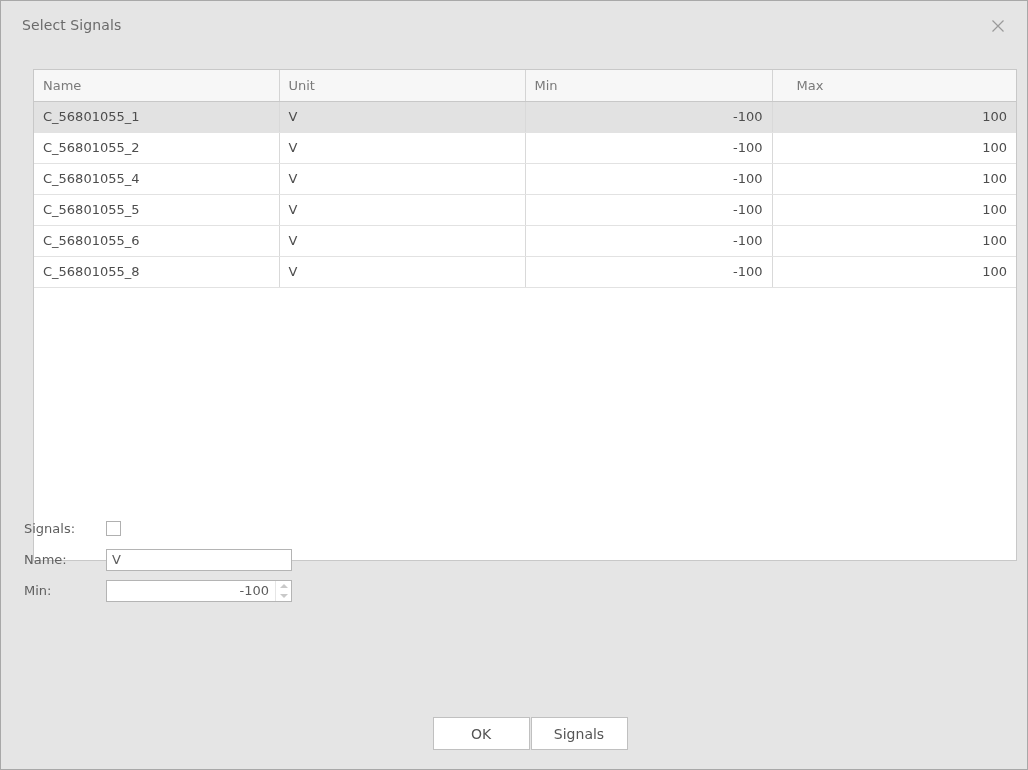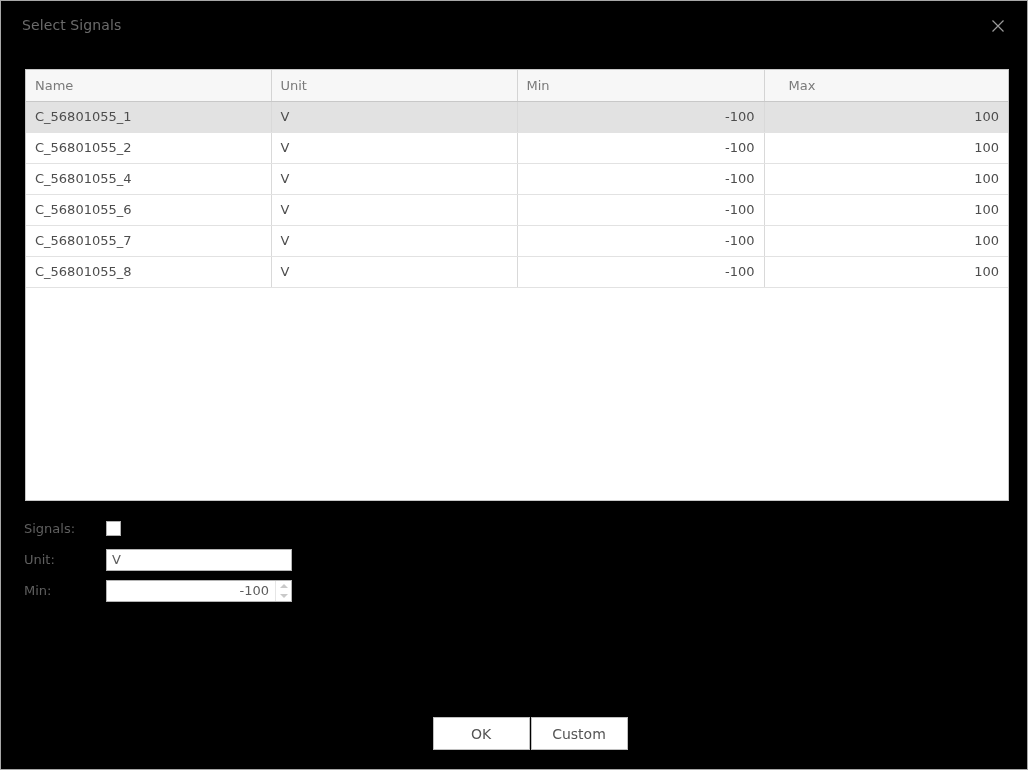--- a/index.html
+++ b/index.html
@@ -17,21 +17,21 @@
   }
 
   
   #dialog {
     position: absolute;
     left: 0;
     top: 0;
     width: 1028px;
     height: 770px;
     box-sizing: border-box;
-    background: #000000;
+    background: #e5e5e5;
     border: 1px solid #a8a8a8;
   }
 
   
   #titlebar {
     position: absolute;
     left: 0;
     top: 0;
     width: 100%;
     height: 50px;
@@ -54,24 +54,24 @@
     cursor: pointer;
     display: flex;
     align-items: center;
     justify-content: center;
   }
   #close-button svg { display: block; }
 
   
   #signal-table {
     position: absolute;
-    left: 24px;
+    left: 32px;
     top: 68px;
     width: 984px;
-    height: 432px;
+    height: 492px;
     box-sizing: border-box;
     border: 1px solid #c8c8c8;
     background: #ffffff;
     overflow: hidden;
   }
   table.grid {
     width: 100%;
     border-collapse: collapse;
     table-layout: fixed;
     font-size: 13px;
@@ -262,27 +262,27 @@
             <td class="num">-100</td>
             <td class="num">100</td>
           </tr>
           <tr>
             <td>C_56801055_4</td>
             <td>V</td>
             <td class="num">-100</td>
             <td class="num">100</td>
           </tr>
           <tr>
+            <td>C_56801055_5</td>
+            <td>V</td>
+            <td class="num">-100</td>
+            <td class="num">100</td>
+          </tr>
+          <tr>
             <td>C_56801055_6</td>
-            <td>V</td>
-            <td class="num">-100</td>
-            <td class="num">100</td>
-          </tr>
-          <tr>
-            <td>C_56801055_7</td>
             <td>V</td>
             <td class="num">-100</td>
             <td class="num">100</td>
           </tr>
           <tr>
             <td>C_56801055_8</td>
             <td>V</td>
             <td class="num">-100</td>
             <td class="num">100</td>
           </tr>
@@ -292,21 +292,21 @@
 
   <div id="form-area">
 
     <div class="form-row">
       <div class="form-label">Signals:</div>
       <div class="checkbox"></div>
     </div>
 
 
     <div class="form-row">
-      <div class="form-label">Unit:</div>
+      <div class="form-label">Name:</div>
       <input class="text-input" type="text" value="V" style="">
     </div>
 
     <div class="form-row">
       <div class="form-label">Min:</div>
       <div class="spin-wrap">
         <div class="spin-value">-100</div>
         <div class="spin-buttons">
           <div class="spin-btn">
               <span class="tri-up"></span>
@@ -316,16 +316,16 @@
             </div>
         </div>
       </div>
     </div>
 
 
   </div>
 
   <div id="button-bar">
     <div class="dlg-button">OK</div>
-    <div class="dlg-button">Custom</div>
+    <div class="dlg-button">Signals</div>
   </div>
 
 </div>
 
 </body></html>

